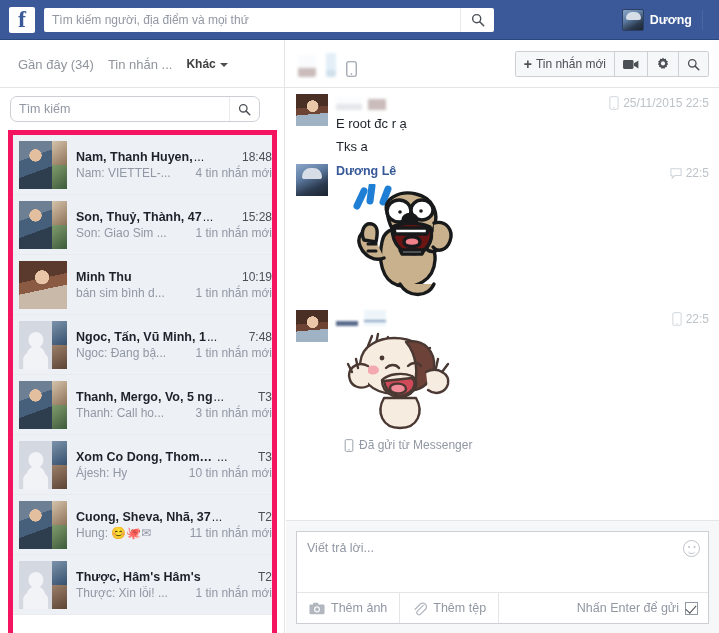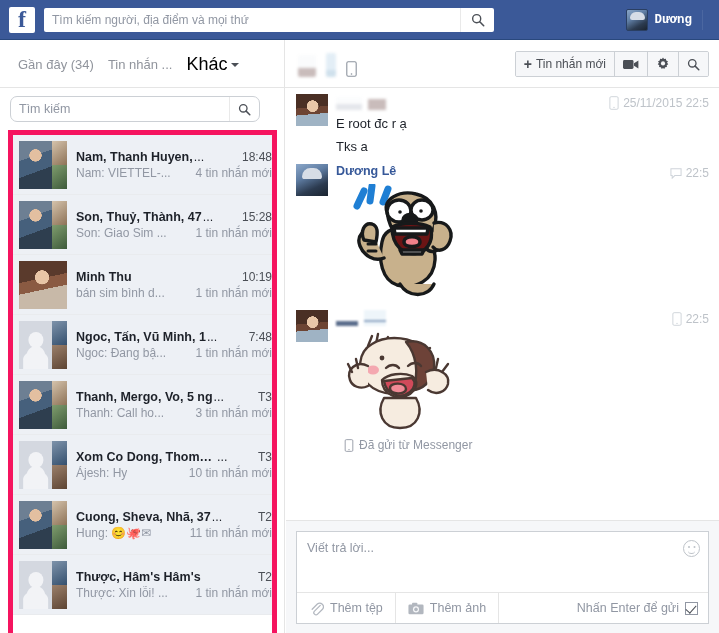--- a/index.html
+++ b/index.html
@@ -55,42 +55,42 @@
     width: 22px; height: 22px; border-radius: 2px;
     background: linear-gradient(150deg,#8ba7c9 0%,#5f7da3 38%,#2c3b50 72%,#1b2430 100%);
     border: 1px solid #2a3f63;
     position: relative; overflow: hidden;
   }
   #profile-pic::after {
     content: ""; position: absolute; left: 3px; top: 2px;
     width: 15px; height: 8px; border-radius: 8px 8px 3px 3px;
     background: #d7dde6;
   }
-  #profile-name { color: #fff; font-size: 12.5px; font-weight: bold; font-family: Liberation Mono, monospace; }
+  #profile-name { color: #fff; font-size: 12.5px; font-weight: bold; }
   #profile-divider {
     width: 1px; height: 20px; background: #4b67a1; margin-left: 4px;
   }
 
   
   #subbar {
     position: absolute; left: 0; top: 40px;
     width: 719px; height: 48px;
     background: #fff; border-bottom: 1px solid #e5e5e5;
   }
   #left-col-head {
     position: absolute; left: 0; top: 0;
     width: 285px; height: 48px;
     border-right: 1px solid #e5e5e5;
     display: flex; align-items: center; gap: 14px;
     padding-left: 18px;
   }
   .subtab {
     font-size: 13px; color: #90949c; cursor: pointer; white-space: nowrap;
   }
-  .subtab.strong { color: #000000; font-weight: normal; font-size: 18px; }
+  .subtab.strong { color: #404040; font-weight: bold; font-size: 12px; }
   .caret {
     display: inline-block; width: 0; height: 0; margin-left: 4px;
     border-left: 4px solid transparent; border-right: 4px solid transparent;
     border-top: 4px solid #4b4f56; vertical-align: middle;
   }
   #thread-head {
     position: absolute; left: 286px; top: 0; right: 0; height: 48px;
     display: flex; align-items: center;
   }
   #thread-title-blur {
@@ -661,34 +661,34 @@
   </div>
 
   <div id="composer">
     <div id="composer-box">
       <div id="reply-input-row">
         <textarea id="reply-input" placeholder="Viết trả lời..." style=""></textarea>
         <div id="emoji-btn"></div>
       </div>
       <div id="composer-actions">
         <div class="cact">
-          <svg width="15" height="15" viewBox="0 0 18 18">
-            <path d="M13.5 5.2 L6.6 12.1 a2.6 2.6 0 0 0 3.7 3.7 L16.2 9.9 a4.4 4.4 0 0 0 -6.2 -6.2 L3.8 9.9" fill="none" stroke="#b2b7bf" stroke-width="1.5" stroke-linecap="round"></path>
-          </svg>
-          <span>Thêm tệp</span>
-        </div>
-        <div class="cact">
           <svg width="16" height="13" viewBox="0 0 18 14">
             <rect x="0.5" y="2.5" width="17" height="11" rx="1.5" fill="#b2b7bf"></rect>
             <rect x="4.5" y="0.5" width="6" height="3" rx="1" fill="#b2b7bf"></rect>
             <circle cx="9" cy="8" r="3.4" fill="#f6f7f9"></circle>
             <circle cx="9" cy="8" r="2" fill="#b2b7bf"></circle>
           </svg>
           <span>Thêm ảnh</span>
         </div>
+        <div class="cact">
+          <svg width="15" height="15" viewBox="0 0 18 18">
+            <path d="M13.5 5.2 L6.6 12.1 a2.6 2.6 0 0 0 3.7 3.7 L16.2 9.9 a4.4 4.4 0 0 0 -6.2 -6.2 L3.8 9.9" fill="none" stroke="#b2b7bf" stroke-width="1.5" stroke-linecap="round"></path>
+          </svg>
+          <span>Thêm tệp</span>
+        </div>
         <div id="enter-hint">
           <span>Nhấn Enter để gửi</span>
           <span class="checkbox-glyph"></span>
         </div>
       </div>
     </div>
   </div>
 </div>
 
 </body></html>

